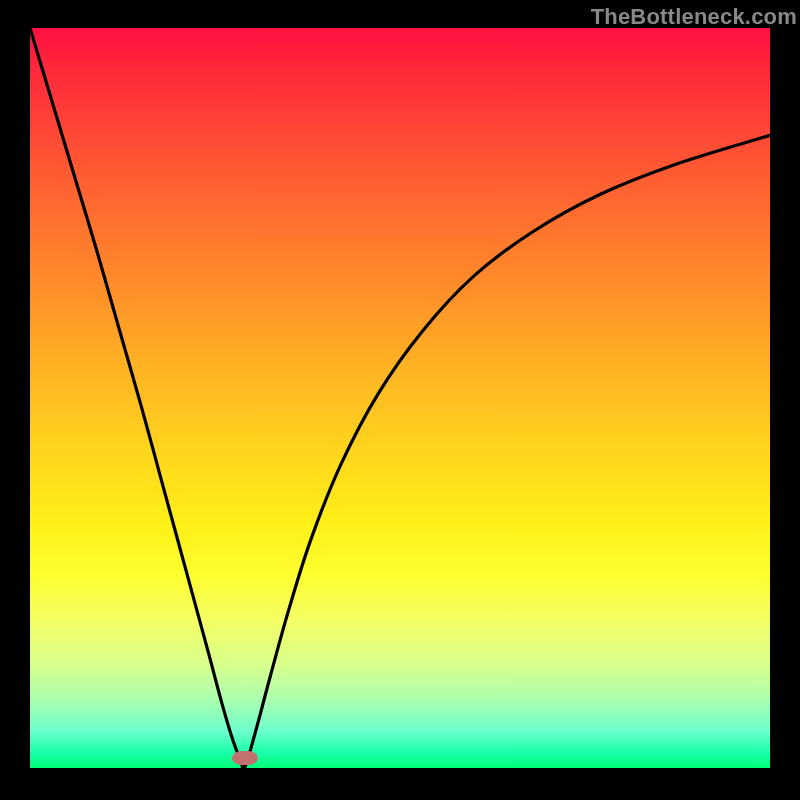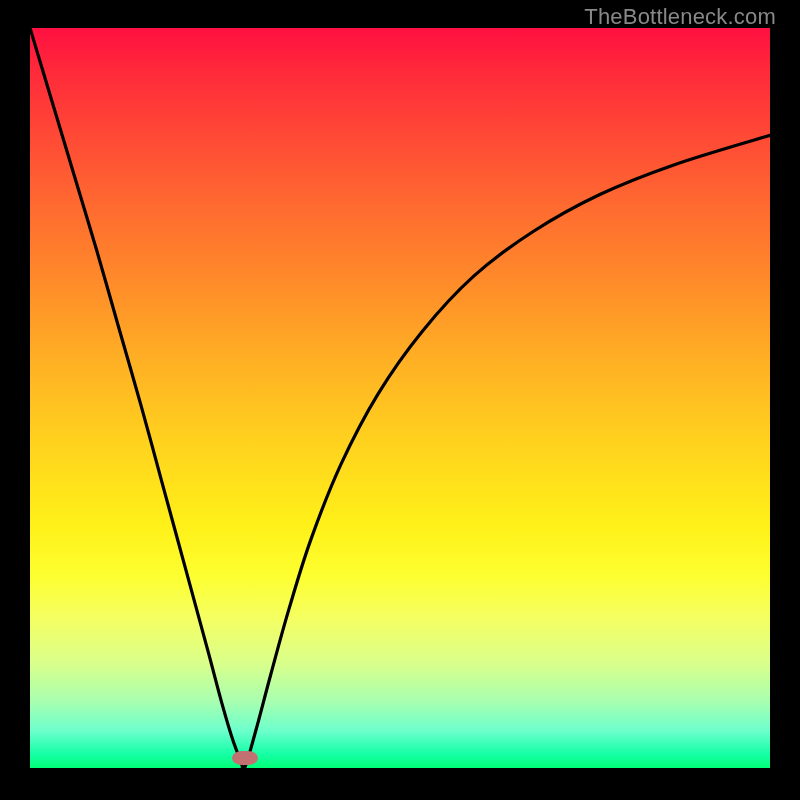--- a/index.html
+++ b/index.html
@@ -46,25 +46,25 @@
     position: absolute;
     left: 0;
     top: 0;
     width: 740px;
     height: 740px;
     display: block;
   }
   .attribution {
     position: absolute;
     top: 4px;
-    right: 24px;
+    right: 3px;
     color: #888;
     font-size: 22px;
     letter-spacing: 0.2px;
-    font-weight: 400;
+    font-weight: 700;
     user-select: none;
   }
   .marker {
     position: absolute;
     width: 26px;
     height: 14px;
     background: #c37070;
     border-radius: 10px / 7px;
     transform: translate(-50%, -50%);
   }

